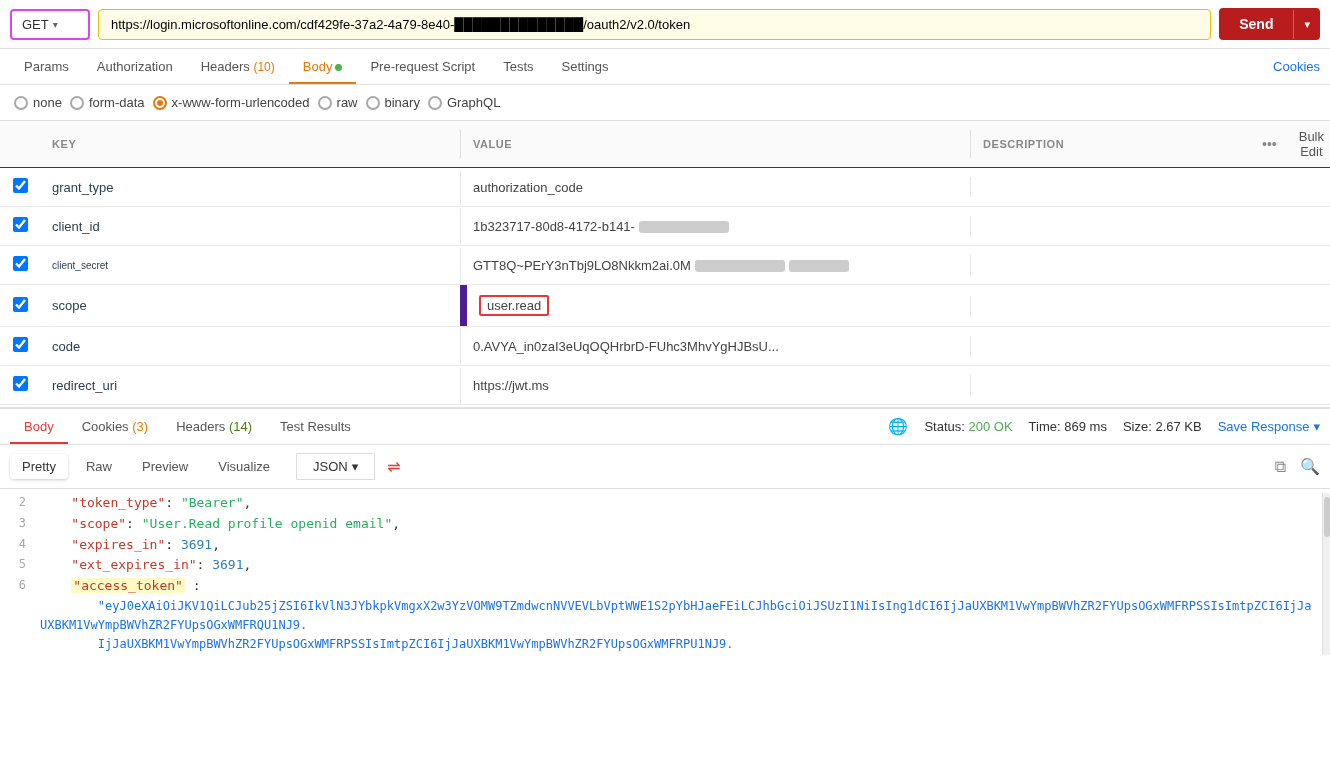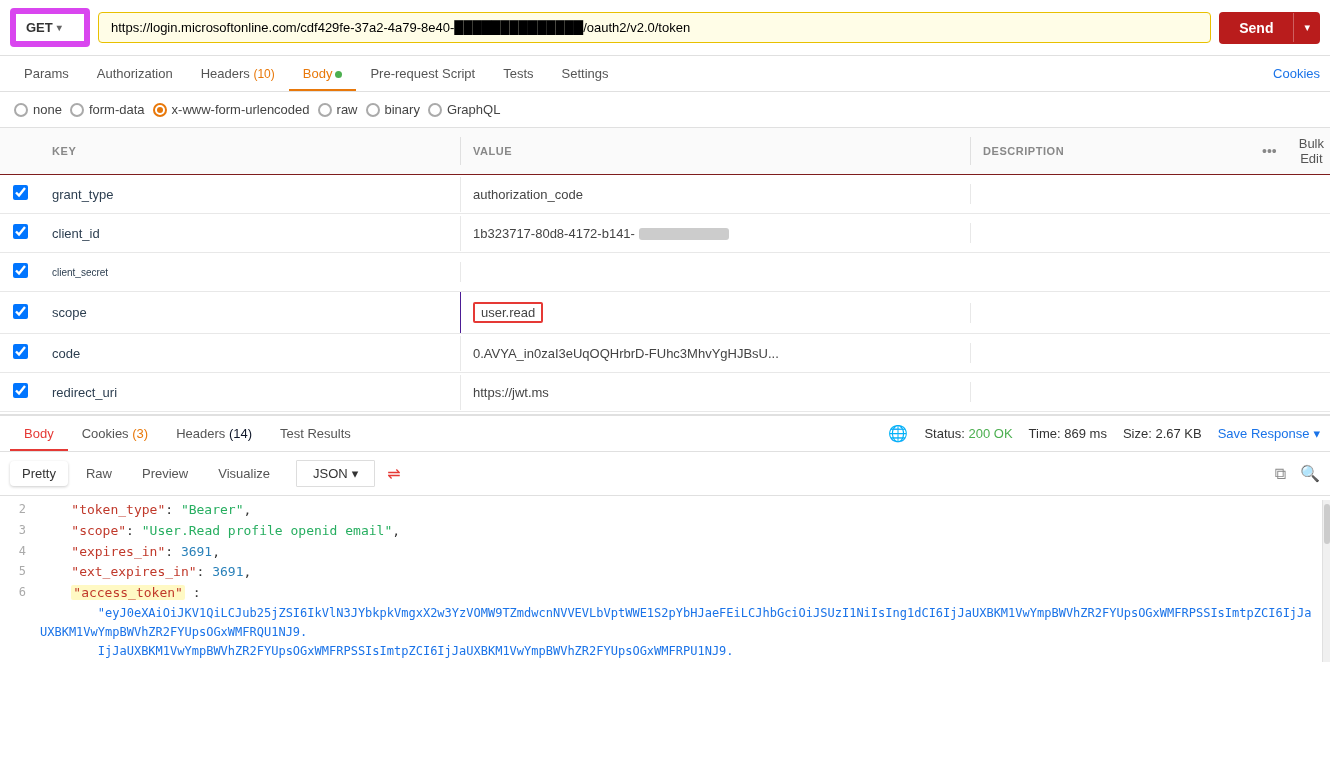--- a/index.html
+++ b/index.html
@@ -3,21 +3,21 @@
   <meta charset="utf-8">
   <style>
     * { box-sizing: border-box; margin: 0; padding: 0; }
     body { font-family: -apple-system, BlinkMacSystemFont, 'Segoe UI', sans-serif; font-size: 13px; background: #fff; color: #333; width: 1330px; height: 777px; overflow: hidden; }
 
     
     .url-bar {
       display: flex; align-items: center; padding: 8px 10px; gap: 8px; background: #fff; border-bottom: 1px solid #e0e0e0;
     }
     .method-select {
-      display: flex; align-items: center; gap: 4px; padding: 6px 10px; border: 6px solid #d946ef; border-radius: 4px; cursor: pointer; font-size: 13px; font-weight: 700; min-width: 80px;
+      display: flex; align-items: center; gap: 4px; padding: 6px 10px; border: 2px solid #d946ef; border-radius: 4px; cursor: pointer; font-size: 13px; font-weight: 400; min-width: 80px;
     }
     .method-select .chevron { font-size: 10px; color: #666; }
     .url-input {
       flex: 1; padding: 7px 12px; border: 1px solid #e8c000; border-radius: 4px; font-size: 13px; background: #fffde7; outline: none;
     }
     .send-btn {
       display: flex; align-items: center; background: #b91c1c; color: #fff; border: none; border-radius: 4px; overflow: hidden; cursor: pointer;
     }
     .send-btn-label { padding: 8px 20px; font-size: 14px; font-weight: 600; }
     .send-btn-arrow { padding: 8px 10px; border-left: 1px solid rgba(255,255,255,0.3); font-size: 11px; }
@@ -185,28 +185,31 @@
   <div style="flex:1; padding:10px 12px; font-size:13px; color:#444; border-left:1px solid #e8e8e8;">
     <span>1b323717-80d8-4172-b141-</span><span class="redacted"></span>
   </div>
   <div style="flex:0 0 300px; padding:10px 12px; border-left:1px solid #e8e8e8;"></div>
   <div style="width:60px;"></div>
 </div>
 
 <div style="display:flex; align-items:center; border-bottom:1px solid #e8e8e8;">
   <div class="kv-check"><input type="checkbox" checked="" style=""></div>
   <div style="flex:0 0 420px; padding:10px 12px; font-size:10px; color:#2c3e50;">client_secret</div>
+  <div style="flex:1; padding:10px 12px; font-size:13px; color:#444; border-left:1px solid #e8e8e8;">
+    <span>GTT8Q~PErY3nTbj9LO8Nkkm2ai.0M</span><span class="redacted"></span><span class="redacted-sm"></span>
+  </div>
   <div style="flex:0 0 300px; padding:10px 12px; border-left:1px solid #e8e8e8;"></div>
   <div style="width:60px;"></div>
 </div>
 
 <div style="display:flex; align-items:center; border-bottom:1px solid #e8e8e8;">
   <div class="kv-check"><input type="checkbox" checked="" style=""></div>
   <div style="flex:0 0 420px; padding:10px 12px; font-size:13px; color:#2c3e50;">scope</div>
-  <div style="flex:1; padding:10px 12px; font-size:13px; color:#444; border-left:1px solid #4c1d95;">
+  <div style="flex:1; padding:10px 12px; font-size:13px; color:#444; border-left:7px solid #4c1d95;">
     <span class="user-read-cell">user.read</span>
   </div>
   <div style="flex:0 0 300px; padding:10px 12px; border-left:1px solid #e8e8e8;"></div>
   <div style="width:60px;"></div>
 </div>
 
 <div style="display:flex; align-items:center; border-bottom:1px solid #e8e8e8;">
   <div class="kv-check"><input type="checkbox" checked="" style=""></div>
   <div style="flex:0 0 420px; padding:10px 12px; font-size:13px; color:#2c3e50;">code</div>
   <div style="flex:1; padding:10px 12px; font-size:13px; color:#444; border-left:1px solid #e8e8e8;">0.AVYA_in0zaI3eUqOQHrbrD-FUhc3MhvYgHJBsU...</div>
@@ -223,21 +226,21 @@
 </div>
 
 <div class="response-tabs-row" style="margin-top:2px;">
   <div class="res-tab active"><span>Body</span></div>
   <div class="res-tab">
     <span>Cookies</span>
     <span style="color:#e8780a;">(3)</span>
   </div>
   <div class="res-tab">
     <span>Headers</span>
-    <span style="color:#0f172a;">(14)</span>
+    <span style="color:#4d7c0f;">(14)</span>
   </div>
   <div class="res-tab"><span>Test Results</span></div>
   <div class="status-bar">
     <span class="globe-icon">🌐</span>
     <span><span>Status:</span> <span class="status-ok">200 OK</span></span>
     <span><span>Time:</span> <span>869 ms</span></span>
     <span><span>Size:</span> <span>2.67 KB</span></span>
     <span class="save-response">
       <span>Save Response</span>
       <span>▾</span>

